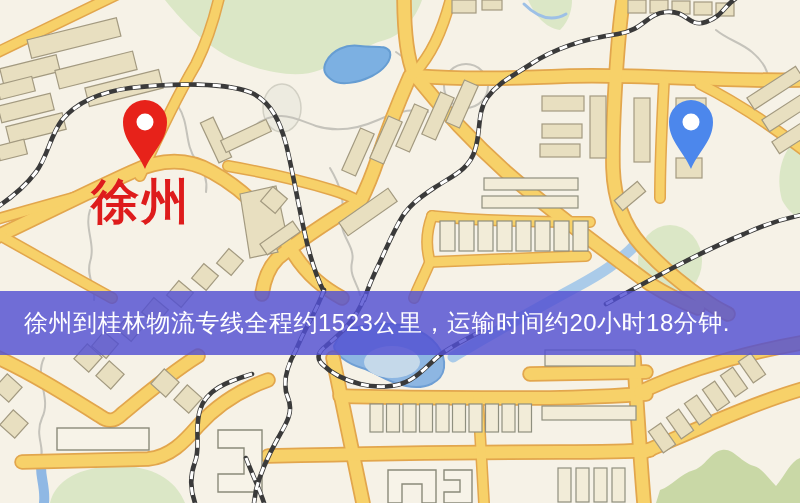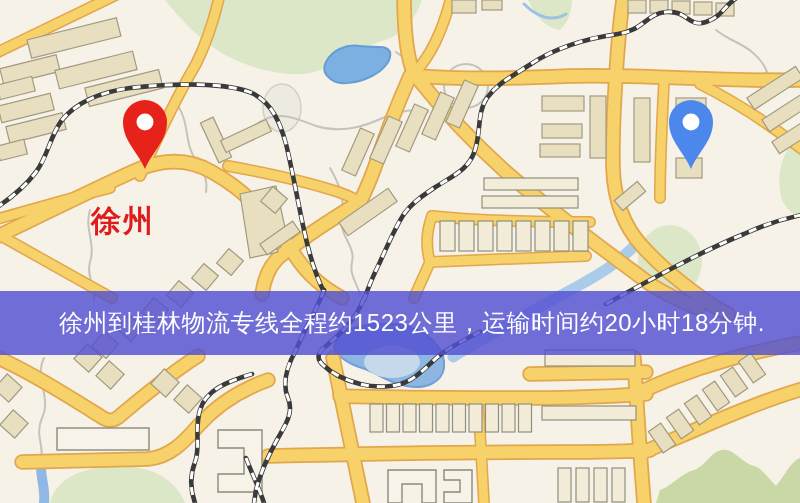--- a/index.html
+++ b/index.html
@@ -4,30 +4,29 @@
 <style>
   html,body{margin:0;padding:0;background:#ddd;}
   *{box-sizing:border-box;}
   .stage{
     position:relative;width:800px;height:503px;overflow:hidden;
     background:#f6f2e7;font-family:"Liberation Sans",sans-serif;
   }
   .map-svg{position:absolute;left:0;top:0;width:800px;height:503px;display:block;}
   .city-label{
     position:absolute;font-family:"DejaVu Serif",serif;font-weight:700;
-    font-size:30px;line-height:1;letter-spacing:2px;white-space:nowrap;
+    font-size:48px;line-height:1;letter-spacing:2px;white-space:nowrap;
     text-shadow:0 0 1px rgba(255,255,255,.25);
-    margin-top:29px;
   }
   .city-label.xuzhou{left:91px;top:177px;color:#de1c1c;}
   .city-label.guilin{left:643px;top:176px;color:#2121da;}
   .banner{
     position:absolute;left:0;top:291px;width:800px;height:64px;
     background:rgba(82,79,210,0.82);
-    display:flex;align-items:center;justify-content:center;
+    display:flex;align-items:center;
   }
   .banner span{
     color:#ffffff;font-size:24px;letter-spacing:0.5px;padding-left:24px;
     font-family:"Liberation Sans",sans-serif;white-space:nowrap;
   }
   
   .grn{fill:#dbe7c6;stroke:none;}
   .grn2{fill:#c9d8a6;stroke:none;}
   .ctr{fill:none;stroke:#c5c3bb;stroke-width:2;stroke-linecap:round;}
   .wfill{fill:#7cb0e2;stroke:#669dd2;stroke-width:2;}

